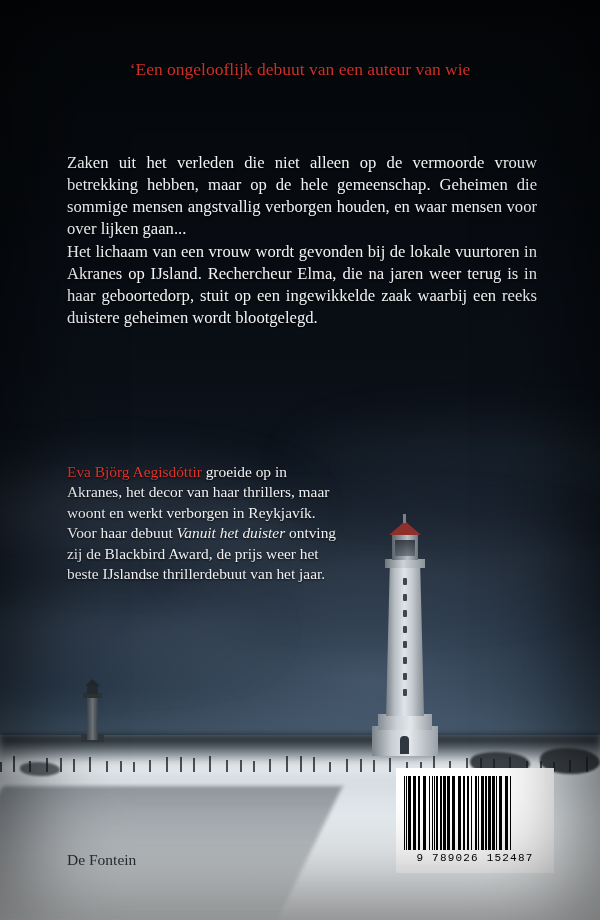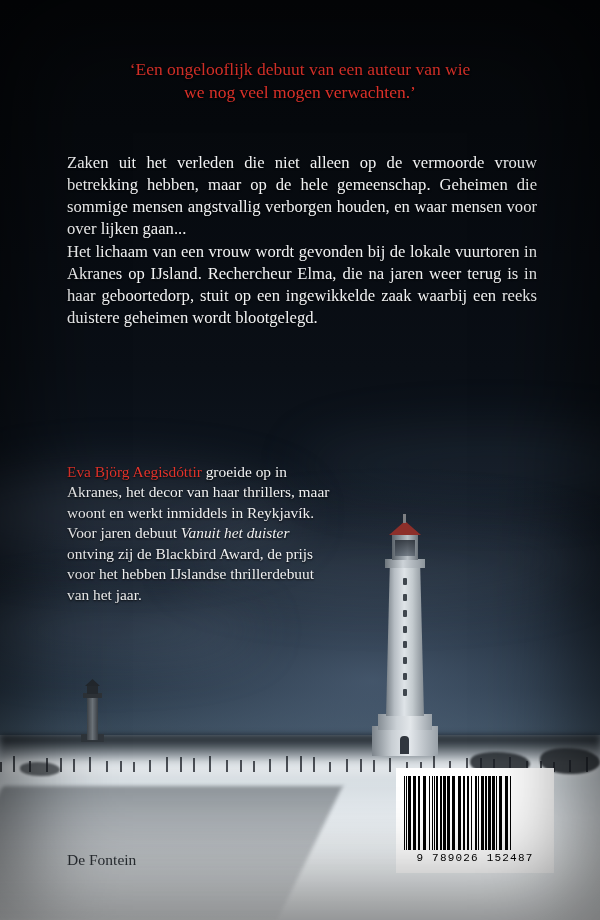--- a/index.html
+++ b/index.html
@@ -455,31 +455,30 @@
     <div class="ls-tower"></div>
     <div class="ls-gallery"></div>
     <div class="ls-lantern"></div>
     <div class="ls-roof"></div>
   </div>
 
   <div class="content">
 
     <div class="quote-top">
       <span>‘Een ongelooflijk debuut van een auteur van wie</span><br>
-      <span>we nog veel mogen verwachten.’</span>
     </div>
 
     <div class="blurb">
       <p>Zaken uit het verleden die niet alleen op de vermoorde vrouw betrekking hebben, maar op de hele gemeenschap. Geheimen die sommige mensen angstvallig verborgen houden, en waar mensen voor over lijken gaan...</p>
       <p>Het lichaam van een vrouw wordt gevonden bij de lokale vuurtoren in Akranes op IJsland. Rechercheur Elma, die na jaren weer terug is in haar geboortedorp, stuit op een ingewikkelde zaak waarbij een reeks duistere geheimen wordt blootgelegd.</p>
     </div>
 
 
     <div class="bio">
-      <span class="author-name">Eva Björg Aegisdóttir</span><span> groeide op in Akranes, het decor van haar thrillers, maar woont en werkt inmiddels in Reykjavík. Voor jaren debuut </span><span class="title-italic">Vanuit het duister</span><span> ontving zij de Blackbird Award, de prijs voor het hebben IJslandse thrillerdebuut van het jaar.</span>
+      <span class="author-name">Eva Björg Aegisdóttir</span><span> groeide op in Akranes, het decor van haar thrillers, maar woont en werkt verborgen in Reykjavík. Voor haar debuut </span><span class="title-italic">Vanuit het duister</span><span> ontving zij de Blackbird Award, de prijs weer het beste IJslandse thrillerdebuut van het jaar.</span>
     </div>
 
     <div class="publisher">De Fontein</div>
 
     <div class="barcode-box">
       <div class="barcode-bars" id="barcode-bars">
           <i style="width: 1px; background: rgb(0, 0, 0);"></i>
           <i style="width: 1px; background: transparent;"></i>
           <i style="width: 1px; background: rgb(0, 0, 0);"></i>
           <i style="width: 1px; background: transparent;"></i>

